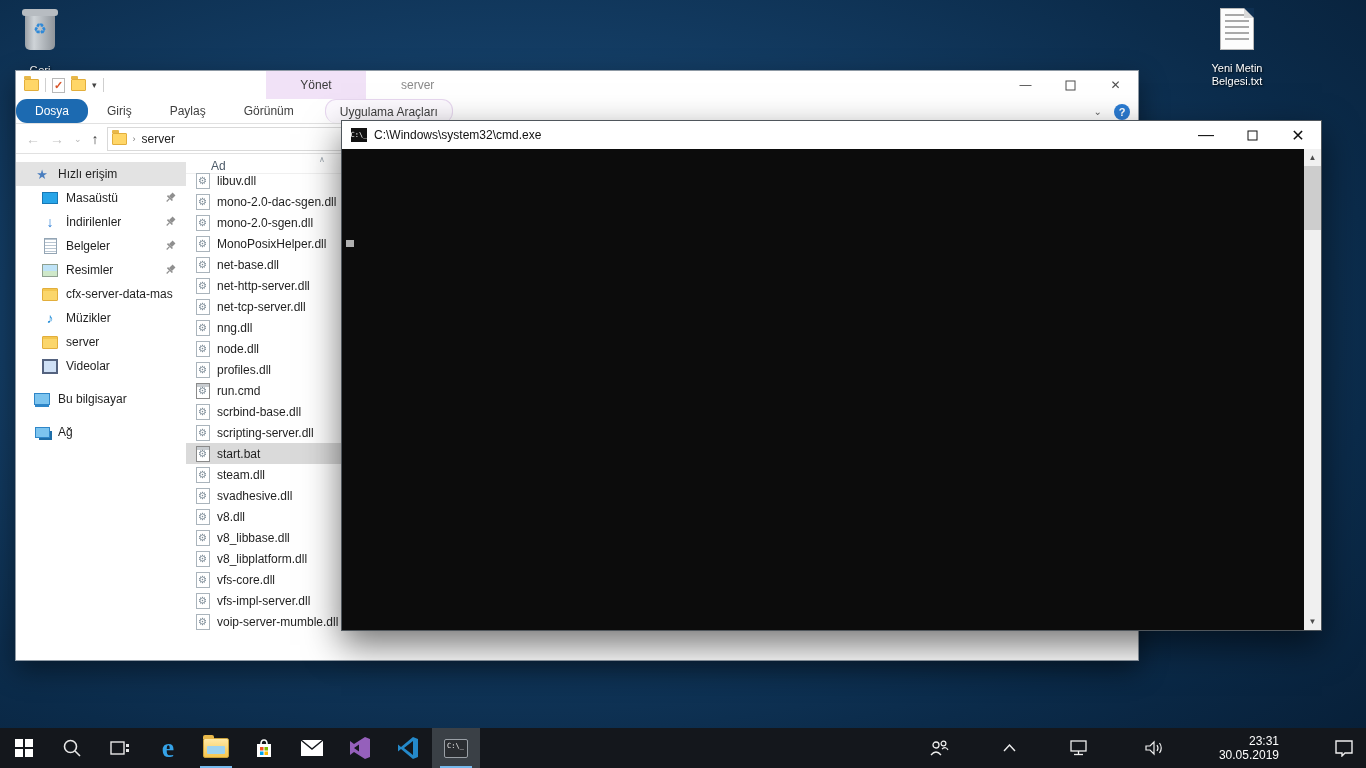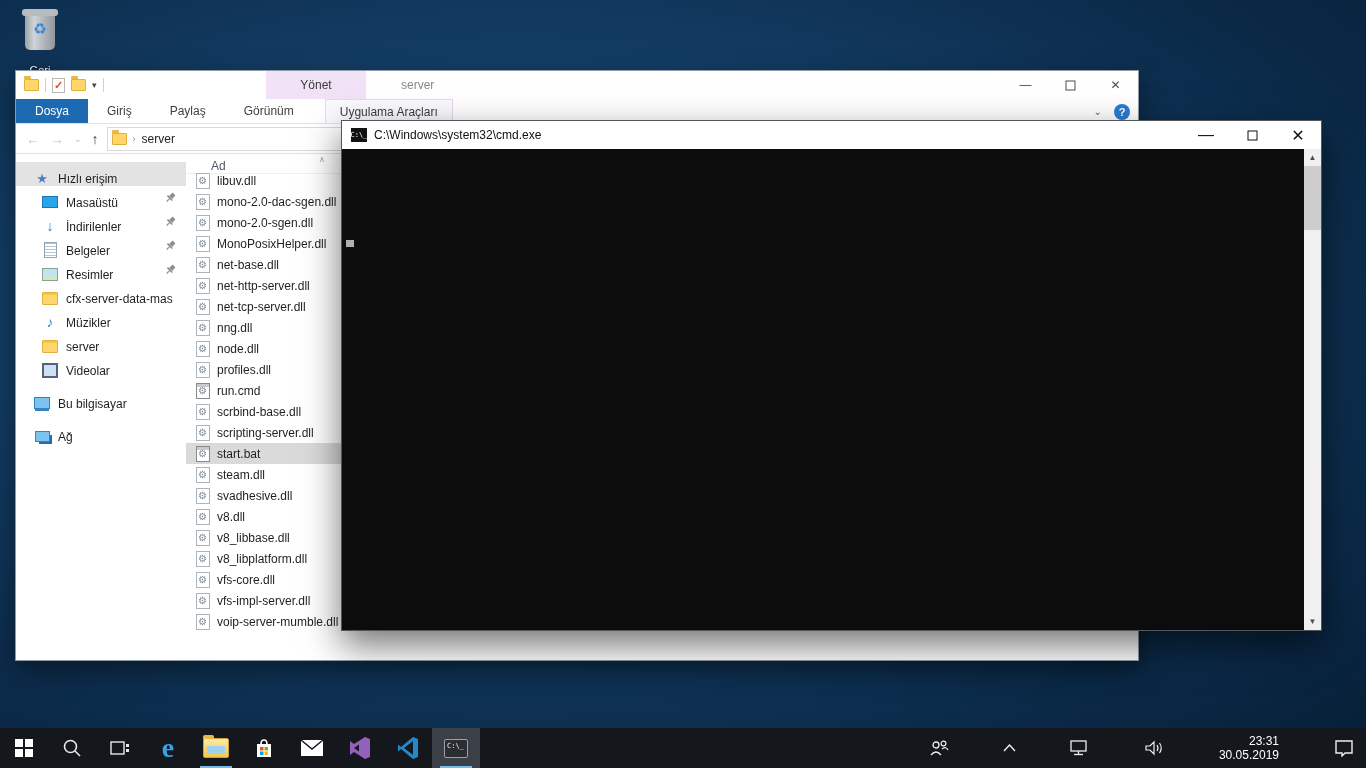--- a/index.html
+++ b/index.html
@@ -42,41 +42,41 @@
     display:flex; align-items:center; justify-content:center; font-size:12px; color:#3b3b3b; }
   .ex-title { position:absolute; left:385px; top:0; height:28px; display:flex; align-items:center;
     font-size:12px; color:#8a8a8a; }
   .win-btns { position:absolute; right:0; top:0; height:28px; display:flex; }
   .win-btn { width:45px; height:28px; display:flex; align-items:center; justify-content:center;
     color:#4d4d4d; font-size:12px; }
   .win-btn svg { display:block; }
 
   .tabrow { height:25px; display:flex; align-items:stretch; border-bottom:1px solid #e1e1e1;
     font-size:12px; color:#3f3f3f; position:relative; background:#fff; }
-  .tab { display:flex; align-items:center; padding:0 19px; }
+  .tab { display:flex; align-items:center; padding:0 19px;border-radius:11px; }
   .tab.active { background:#1c6ab1; color:#fff; }
   .tab.contextual { margin-left:12px; background:#fcf9fe; border:1px solid #e7d7ef; border-bottom:none; padding:0 14px; }
   .ribbon-right { position:absolute; right:8px; top:0; height:25px; display:flex; align-items:center; gap:12px; }
   .rr-chev { color:#666; font-size:10px; }
   .rr-help { width:16px; height:16px; border-radius:50%; background:#2b7cd3; color:#fff; font-size:11px;
     display:flex; align-items:center; justify-content:center; font-weight:bold; }
 
   .addrrow { height:30px; display:flex; align-items:center; border-bottom:1px solid #e1e1e1; background:#fff; }
   .nav-arrows { display:flex; align-items:center; gap:10px; padding:0 8px 0 10px; }
   .nav-a { font-size:14px; }
   .disabled { color:#c3c3c3; }
   .enabled { color:#3b3b3b; }
   .nav-caret { font-size:9px; color:#b5b5b5; }
   .addrbox { flex:1; height:24px; margin-right:6px; border:1px solid #d9d9d9; background:#fff;
     display:flex; align-items:center; padding-left:4px; font-size:12px; color:#222; gap:6px; }
   .crumb-chev { color:#7a7a7a; font-size:9px; }
 
   .ex-body { display:flex; height:477px; background:#fff; overflow:hidden; }
   .sidebar { width:170px; padding-top:8px; font-size:12px; color:#1f1f1f; flex-shrink:0; }
-  .side-item { height:24px; display:flex; align-items:flex-end; padding-left:18px; position:relative; }
+  .side-item { height:24px; display:flex; align-items:center; padding-left:18px; position:relative; }
   .side-item.indent { padding-left:26px; }
   .side-item.selected { background:#e3e3e3; }
   .side-item.gap { margin-top:9px; }
   .si { width:16px; height:16px; margin-right:8px; position:relative; flex-shrink:0;
     display:flex; align-items:center; justify-content:center; }
   .side-item .slabel { white-space:nowrap; overflow:hidden; }
   .pin { display:none; position:absolute; right:10px; top:6px; width:11px; height:11px; }
   .side-item.pinned .pin { display:block; }
   .icon-star .si::before { content:"★"; color:#4a7ebf; font-size:13px; }
   .icon-desktop .si::before { content:""; width:14px; height:10px; background:#28a5e8; border:1px solid #1778b5; }
@@ -168,20 +168,27 @@
       <div class="bin-body"></div>
         <div class="bin-lid"></div>
         <div class="bin-sym">♻</div>
     </div>
     <div class="dlabel">
       <div>Geri</div>
         <div>Dönüşü...</div>
     </div>
   </div>
 
+  <div class="desk-icon" style="left:1199px; top:8px;">
+    <div class="txt-glyph"></div>
+    <div class="dlabel">
+      <div>Yeni Metin</div>
+        <div>Belgesi.txt</div>
+    </div>
+  </div>
 
   <div class="window explorer">
     <div class="ex-titlebar">
       <div class="qat">
         <span class="mini-folder"></span>
         <span class="sep"></span>
         <span class="mini-check"></span>
         <span class="mini-folder"></span>
         <span class="qat-caret">▾</span>
         <span class="sep"></span>

